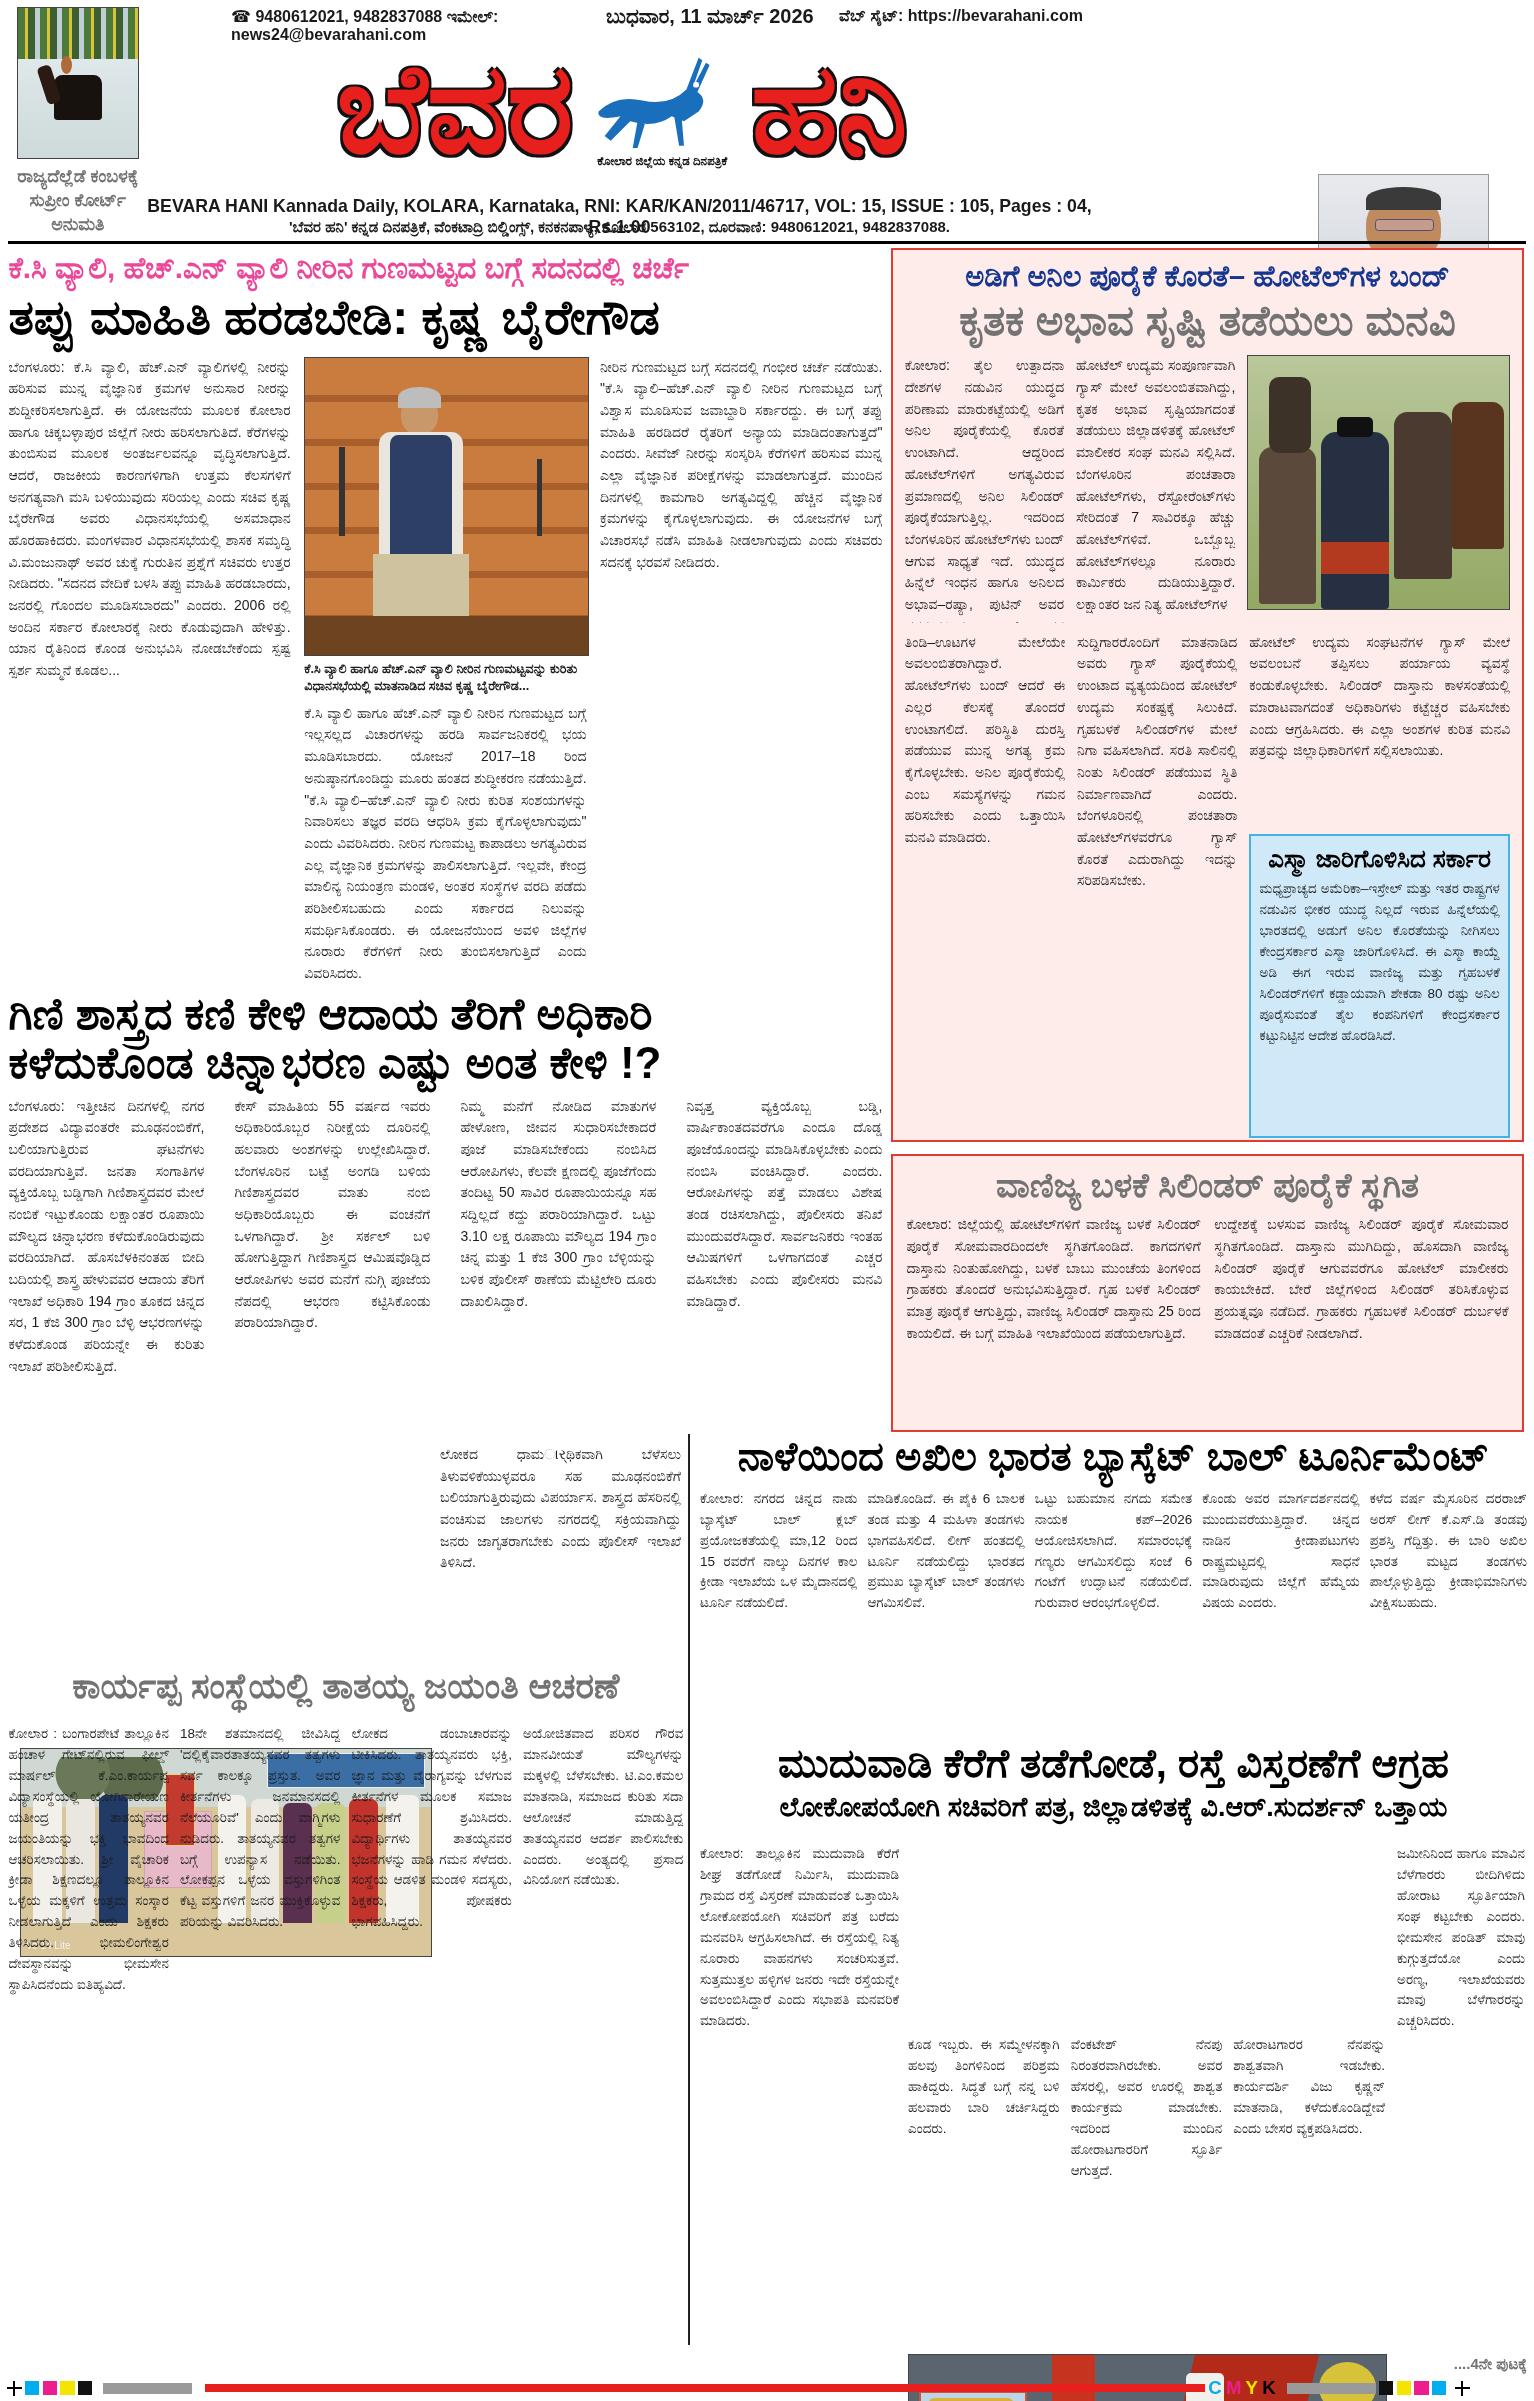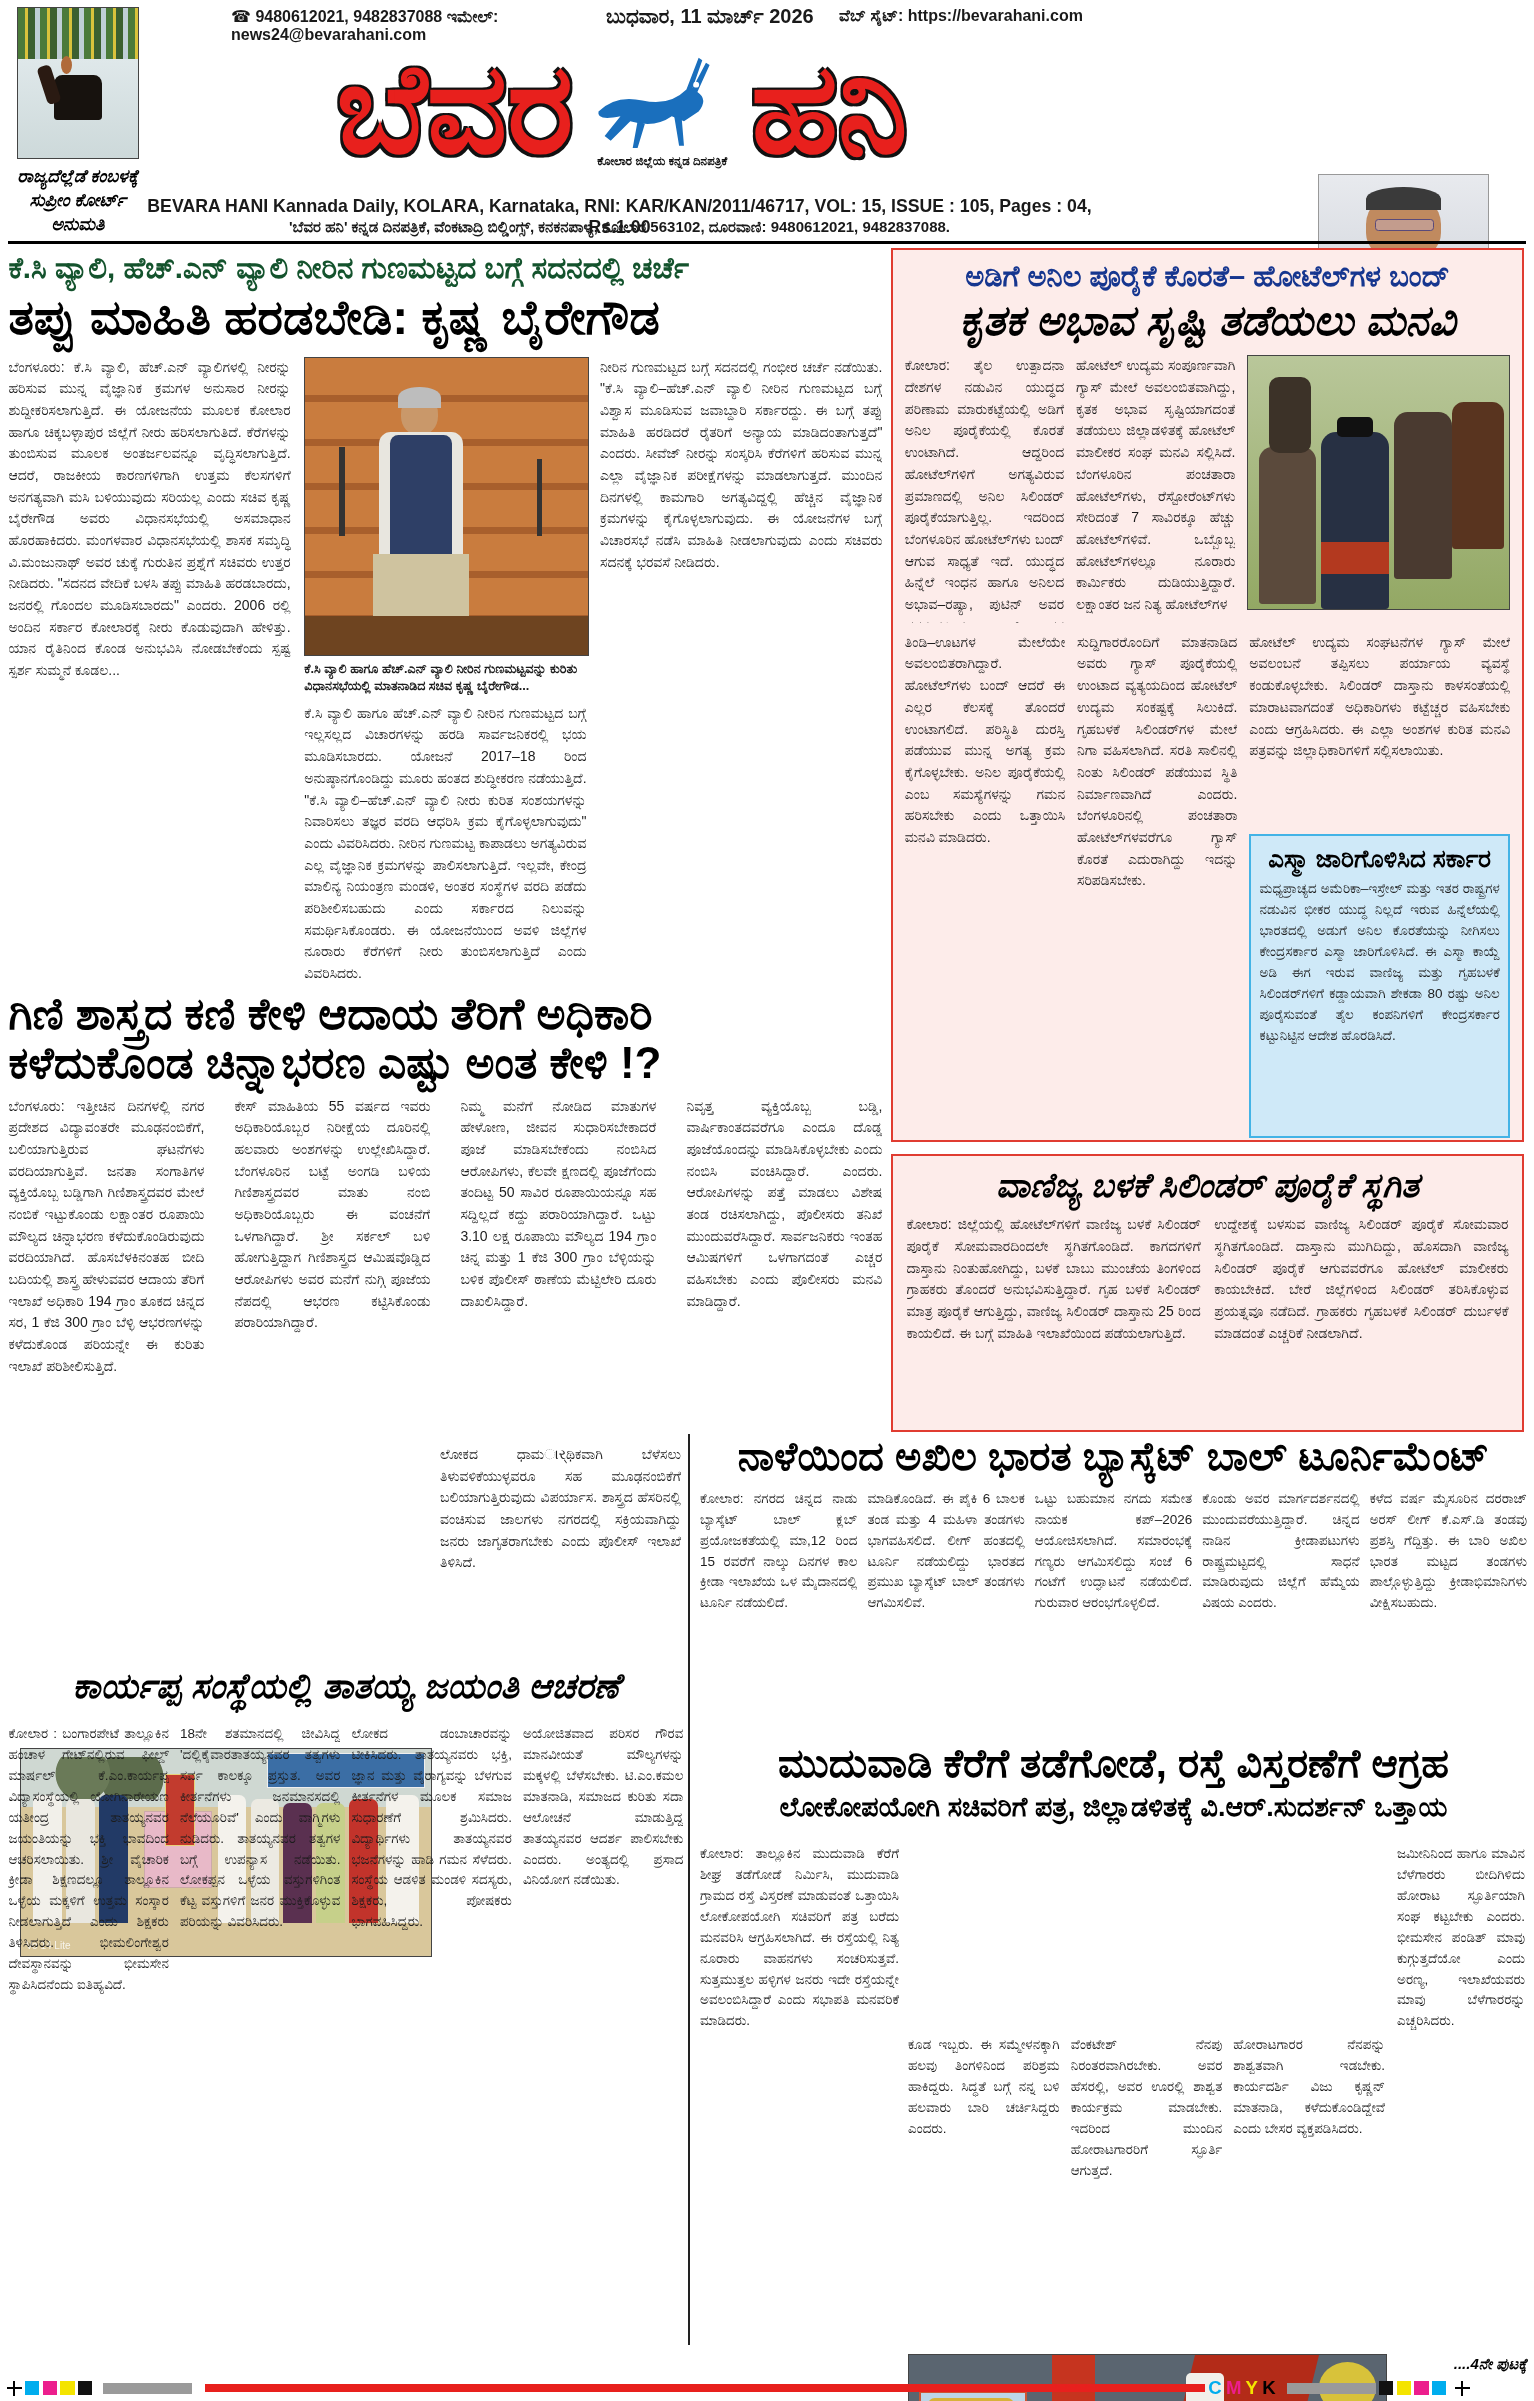--- a/index.html
+++ b/index.html
@@ -2,23 +2,23 @@
 <html style="font-size:13.5px"><head>
 <meta charset="utf-8">
 <style>
   html,body{margin:0;padding:0;background:#e9e9e9;}
   #page{position:relative;width:1534px;height:2401px;background:#ffffff;overflow:hidden;
         font-family:"Liberation Sans","DejaVu Sans",sans-serif;color:#1a1a1a;}
   .abs{position:absolute;}
   .bodytext{font-size:14px;line-height:1.55;text-align:justify;color:#1c1c1c;overflow:hidden;}
   .cols{display:flex;gap:13.5px;}
   .cols>div{flex:1;}
-  .kicker{font-weight:bold;color:#14532d;}
+  .kicker{font-weight:bold;color:#ec4899;}
   .headline{font-weight:bold;color:#000;line-height:1.12;}
-  .red{color:#000000;font-style:italic;}
+  .red{color:#737373;}
   .blue{color:#16368f;}
   .center{text-align:center;}
   .photo{position:relative;overflow:hidden;border:0.8px solid #444;}
   .caption{font-size:12.7px;line-height:1.4;font-weight:bold;}
   .pinkbox{background:#fdecea;border:2.5px solid #e03c31;}
   .bluebox{background:#cfe9f8;border:2.5px solid #43b3e6;}
   .rule-h{background:#000;}
   .rule-v{background:#222;}
   .masthead-word{font-size:125px;font-weight:bold;color:#e8201d;line-height:1;
     text-shadow:-2.5px -2.5px 0 #111,2.5px -2.5px 0 #111,-2.5px 2.5px 0 #111,2.5px 2.5px 0 #111;}

